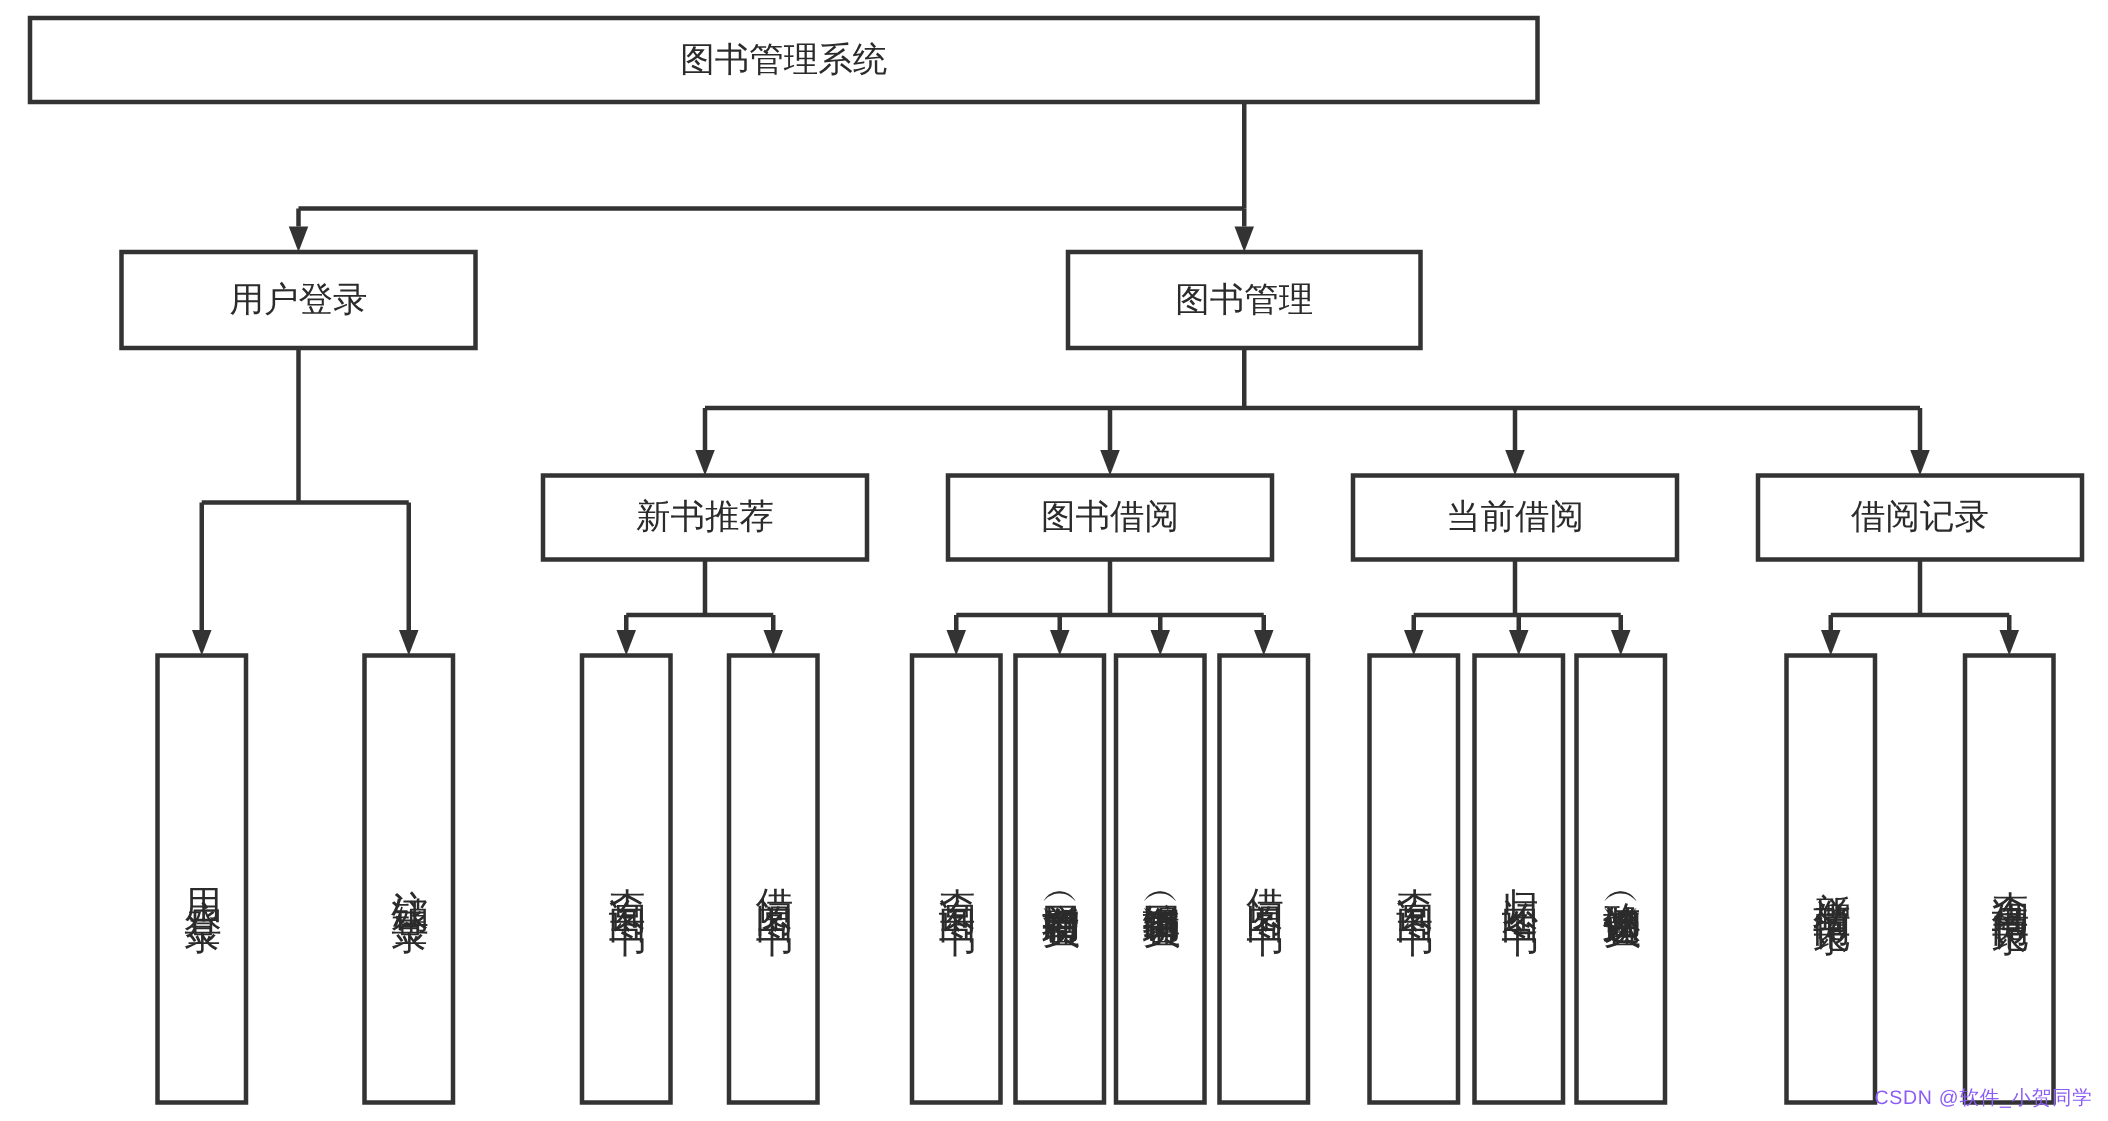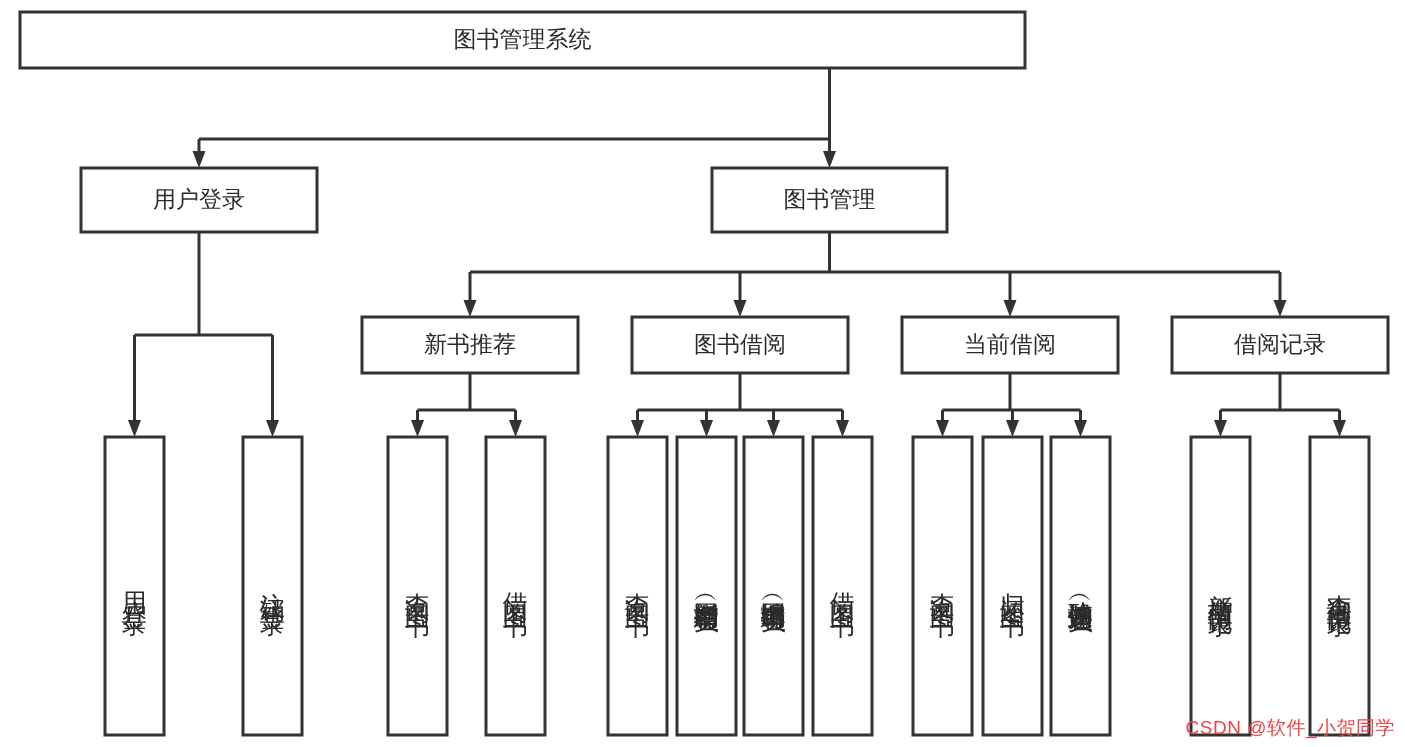--- a/index.html
+++ b/index.html
@@ -62,22 +62,22 @@
     line-height: 1.06;
     letter-spacing: 2px;
     color: #2b2b2b;
     white-space: nowrap;
   }
   .watermark {
     position: absolute;
     right: 10px;
     bottom: 6px;
     font-family: "Liberation Sans", "DejaVu Sans", sans-serif;
-    font-size: 19px;
-    color: #ef4444;
+    font-size: 13px;
+    color: #8b5cf6;
     letter-spacing: 0.5px;
     white-space: nowrap;
   }
 </style>
 </head>
 <body>
 
 <div id="diagram-root">
   <svg class="diagram" viewBox="0 0 1405 747" xmlns="http://www.w3.org/2000/svg">
     <g id="connectors">

